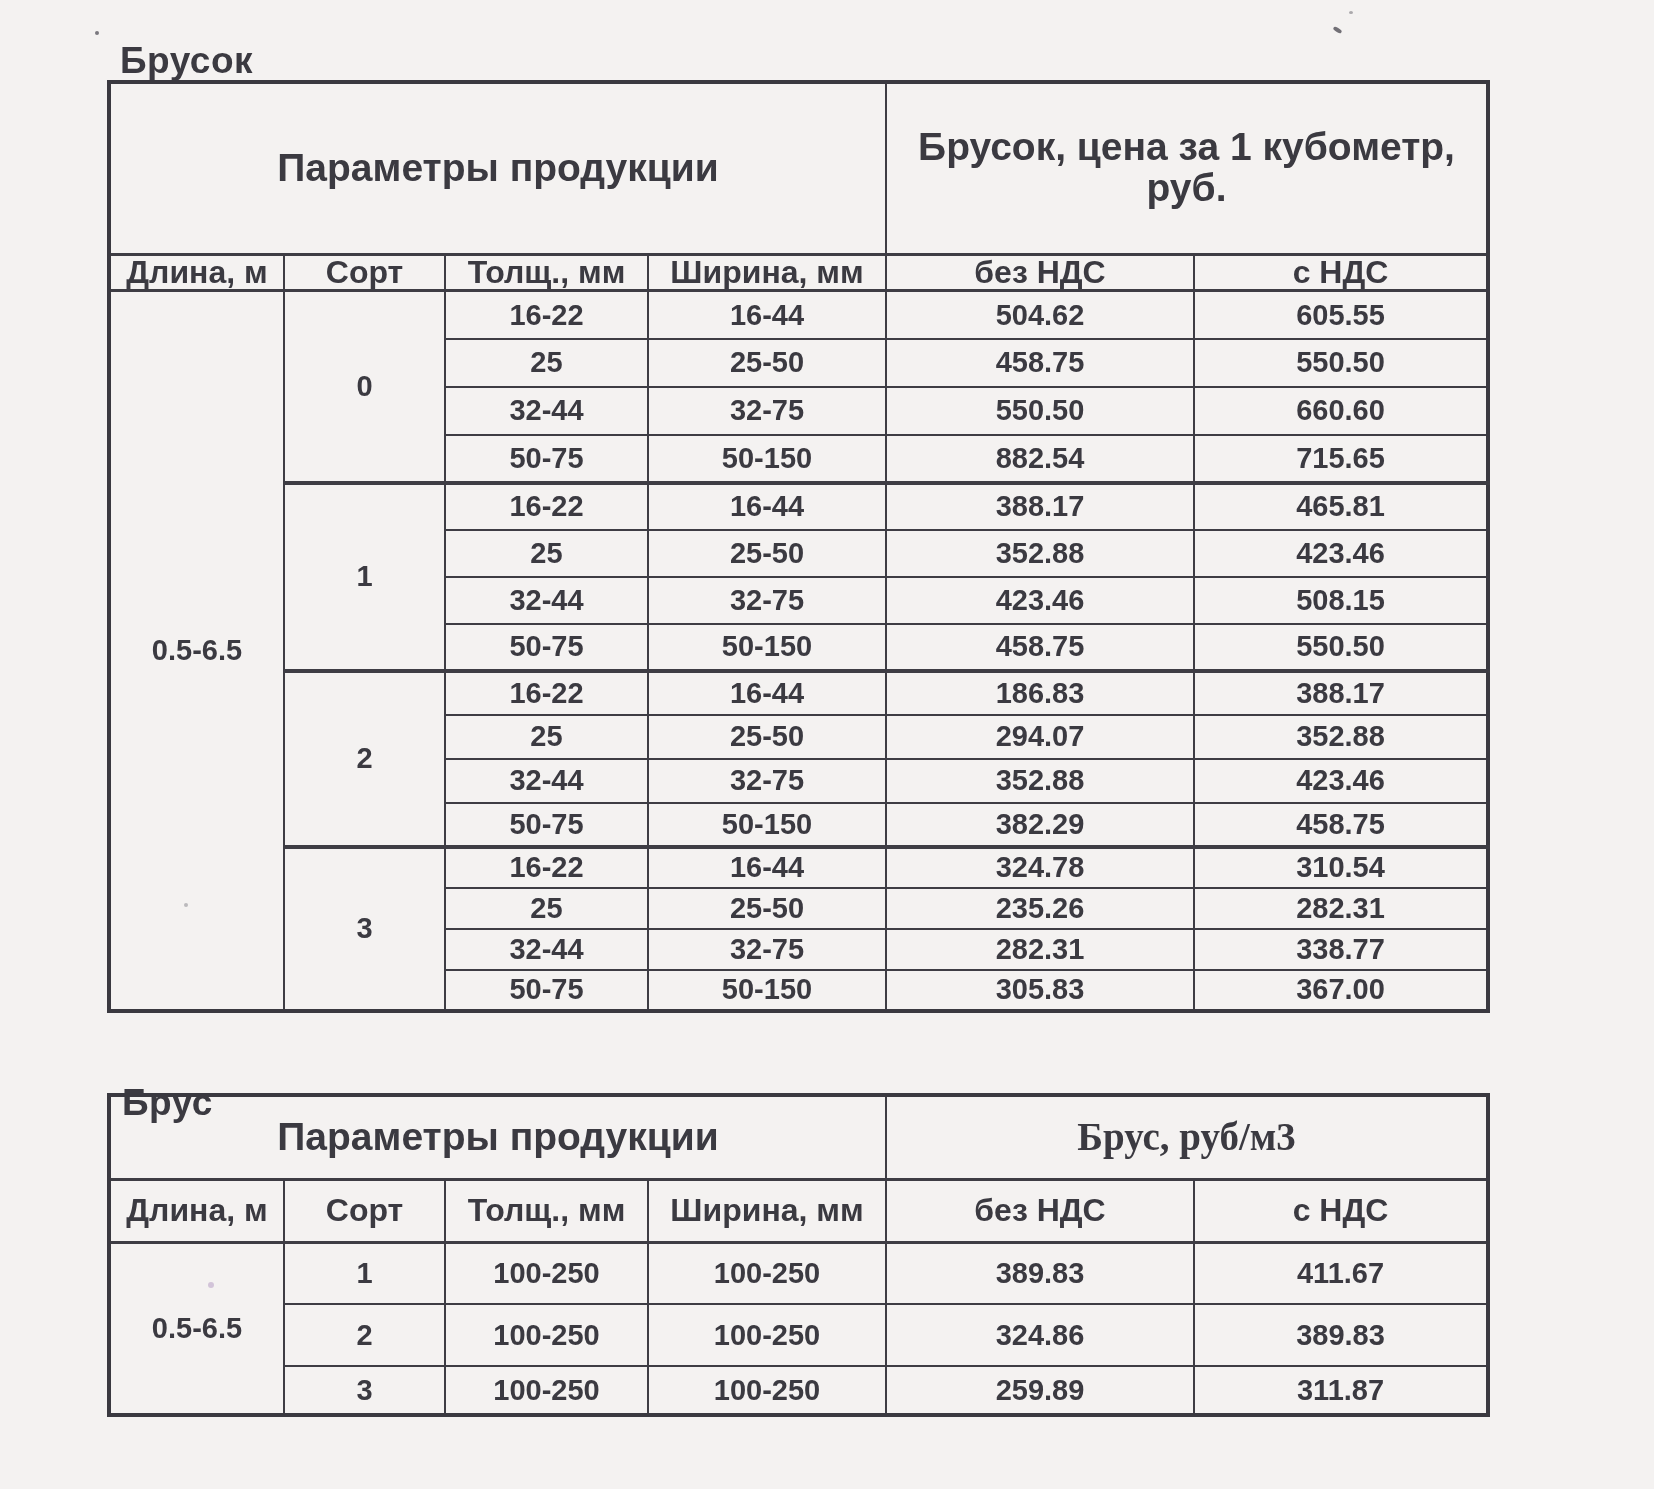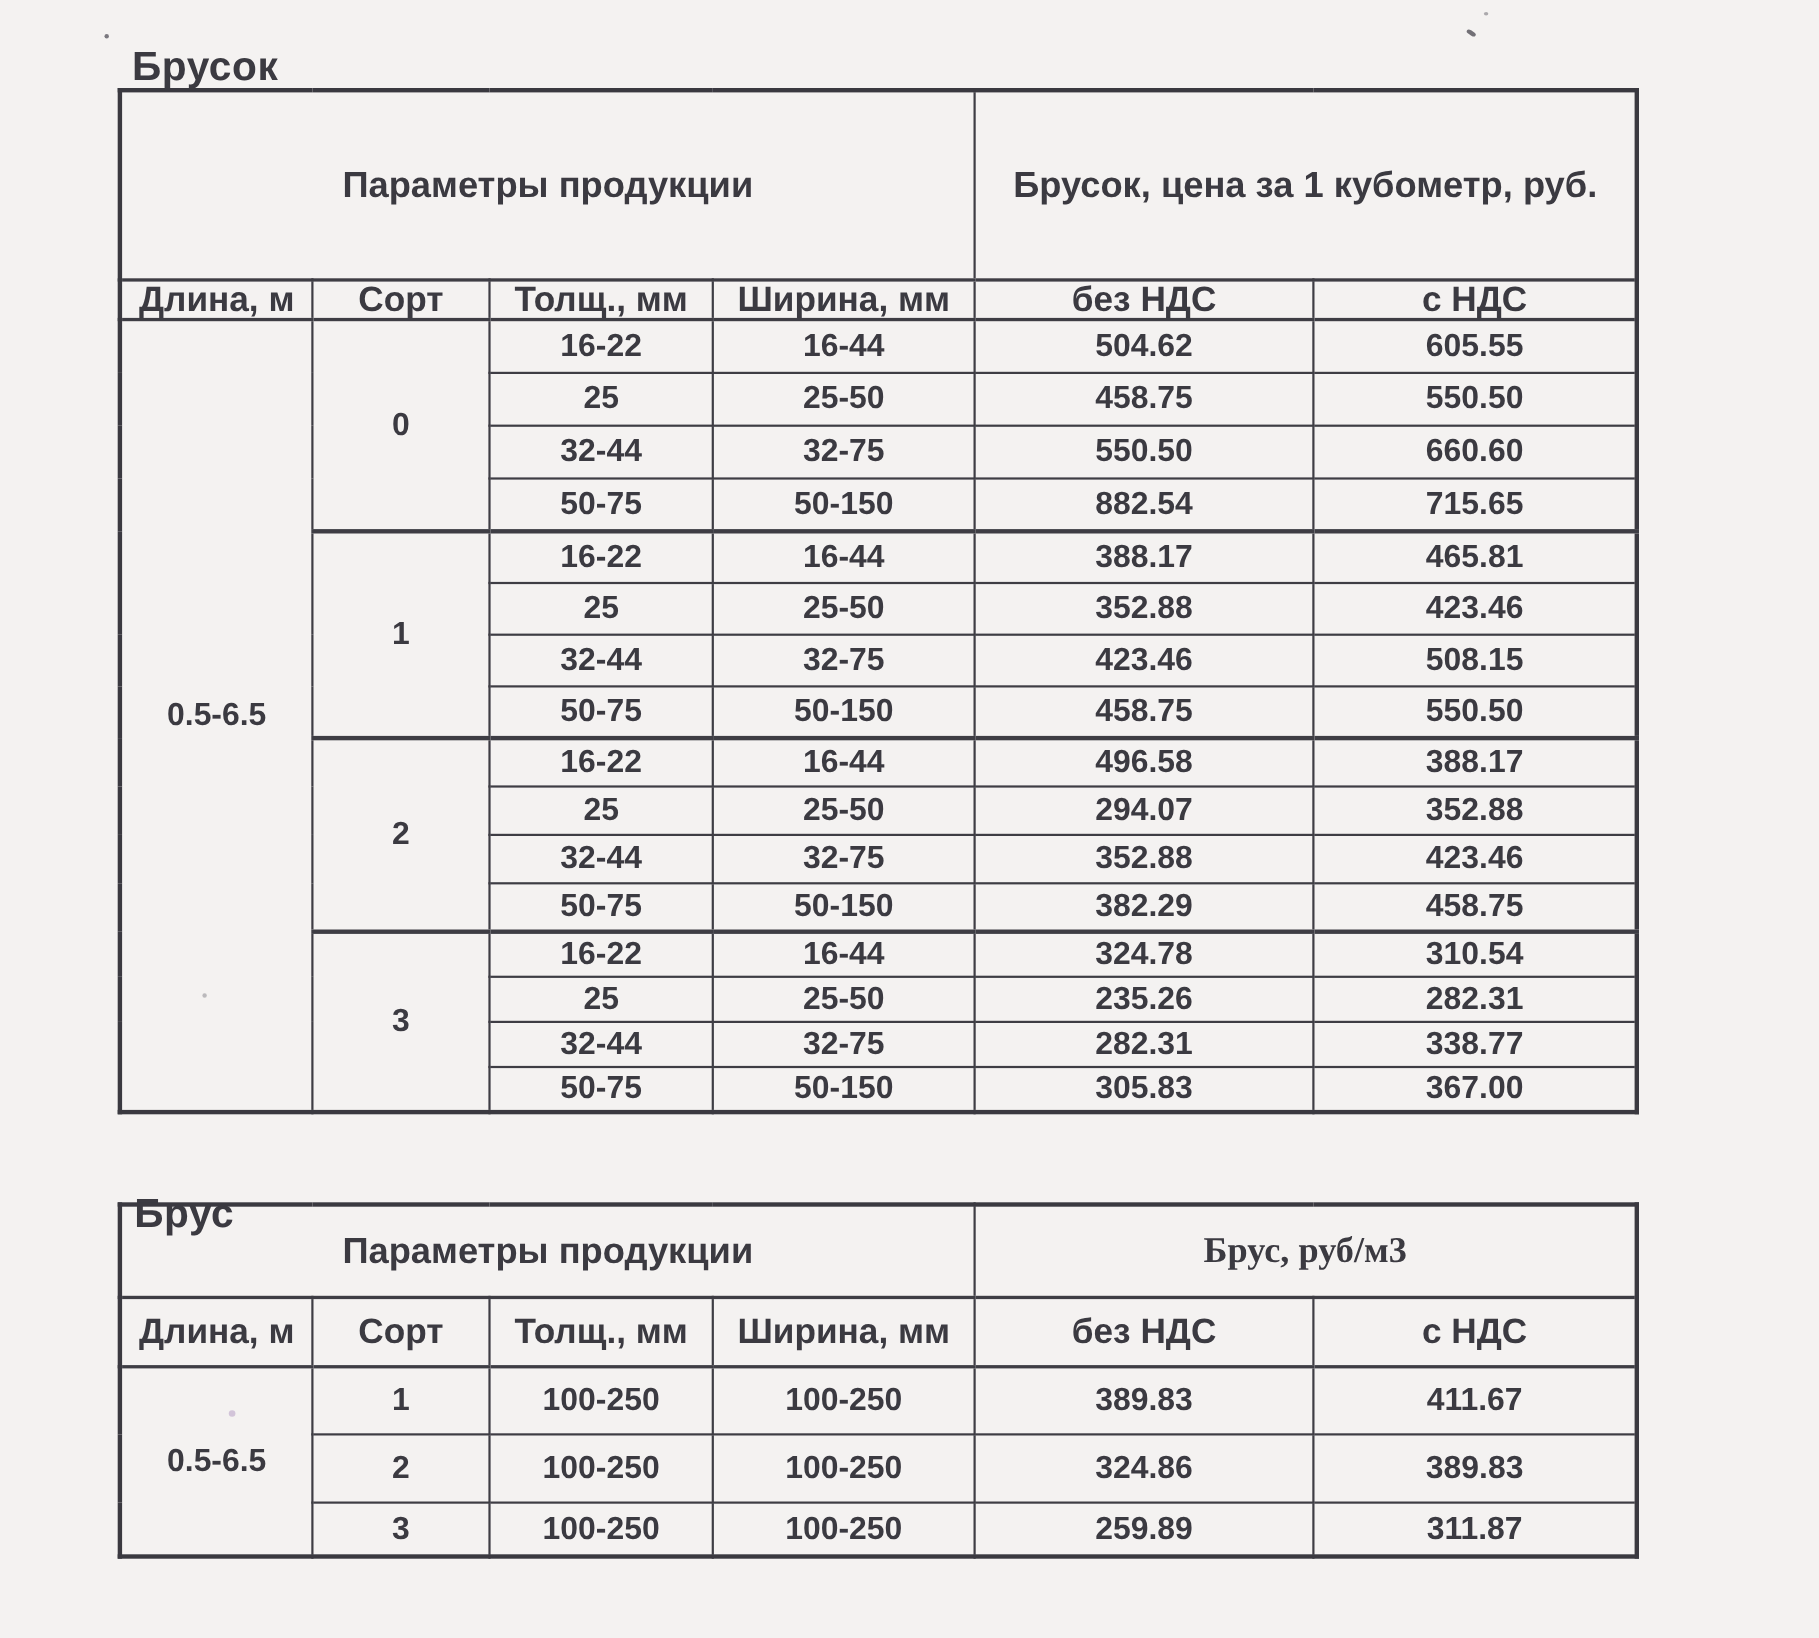--- a/index.html
+++ b/index.html
@@ -47,21 +47,21 @@
     vertical-align: middle;
     font-weight: bold;
     font-size: 29px;
     line-height: 1.05;
     padding: 0;
     color: #3b3a41;
     overflow: hidden;
   }
   
   tr.bh td {
-    font-size: 33px;
+    font-size: 39px;
     border-bottom-width: 3px;
   }
   tr.bh1 { height: 172px; }
   tr.bh2 { height: 84px; }
   td.serif-header {
     font-family: "Liberation Serif", serif;
     font-size: 31px;
   }
   
   tr.ch td {
@@ -174,21 +174,21 @@
         <td>50-75</td>
         <td>50-150</td>
         <td>458.75</td>
         <td>550.50</td>
       </tr>
 
       <tr class="g2 sec">
         <td rowspan="4">2</td>
         <td>16-22</td>
         <td>16-44</td>
-        <td>496.58</td>
+        <td>186.83</td>
         <td>388.17</td>
       </tr>
       <tr class="g2">
         <td>25</td>
         <td>25-50</td>
         <td>294.07</td>
         <td>352.88</td>
       </tr>
       <tr class="g2">
         <td>32-44</td>

